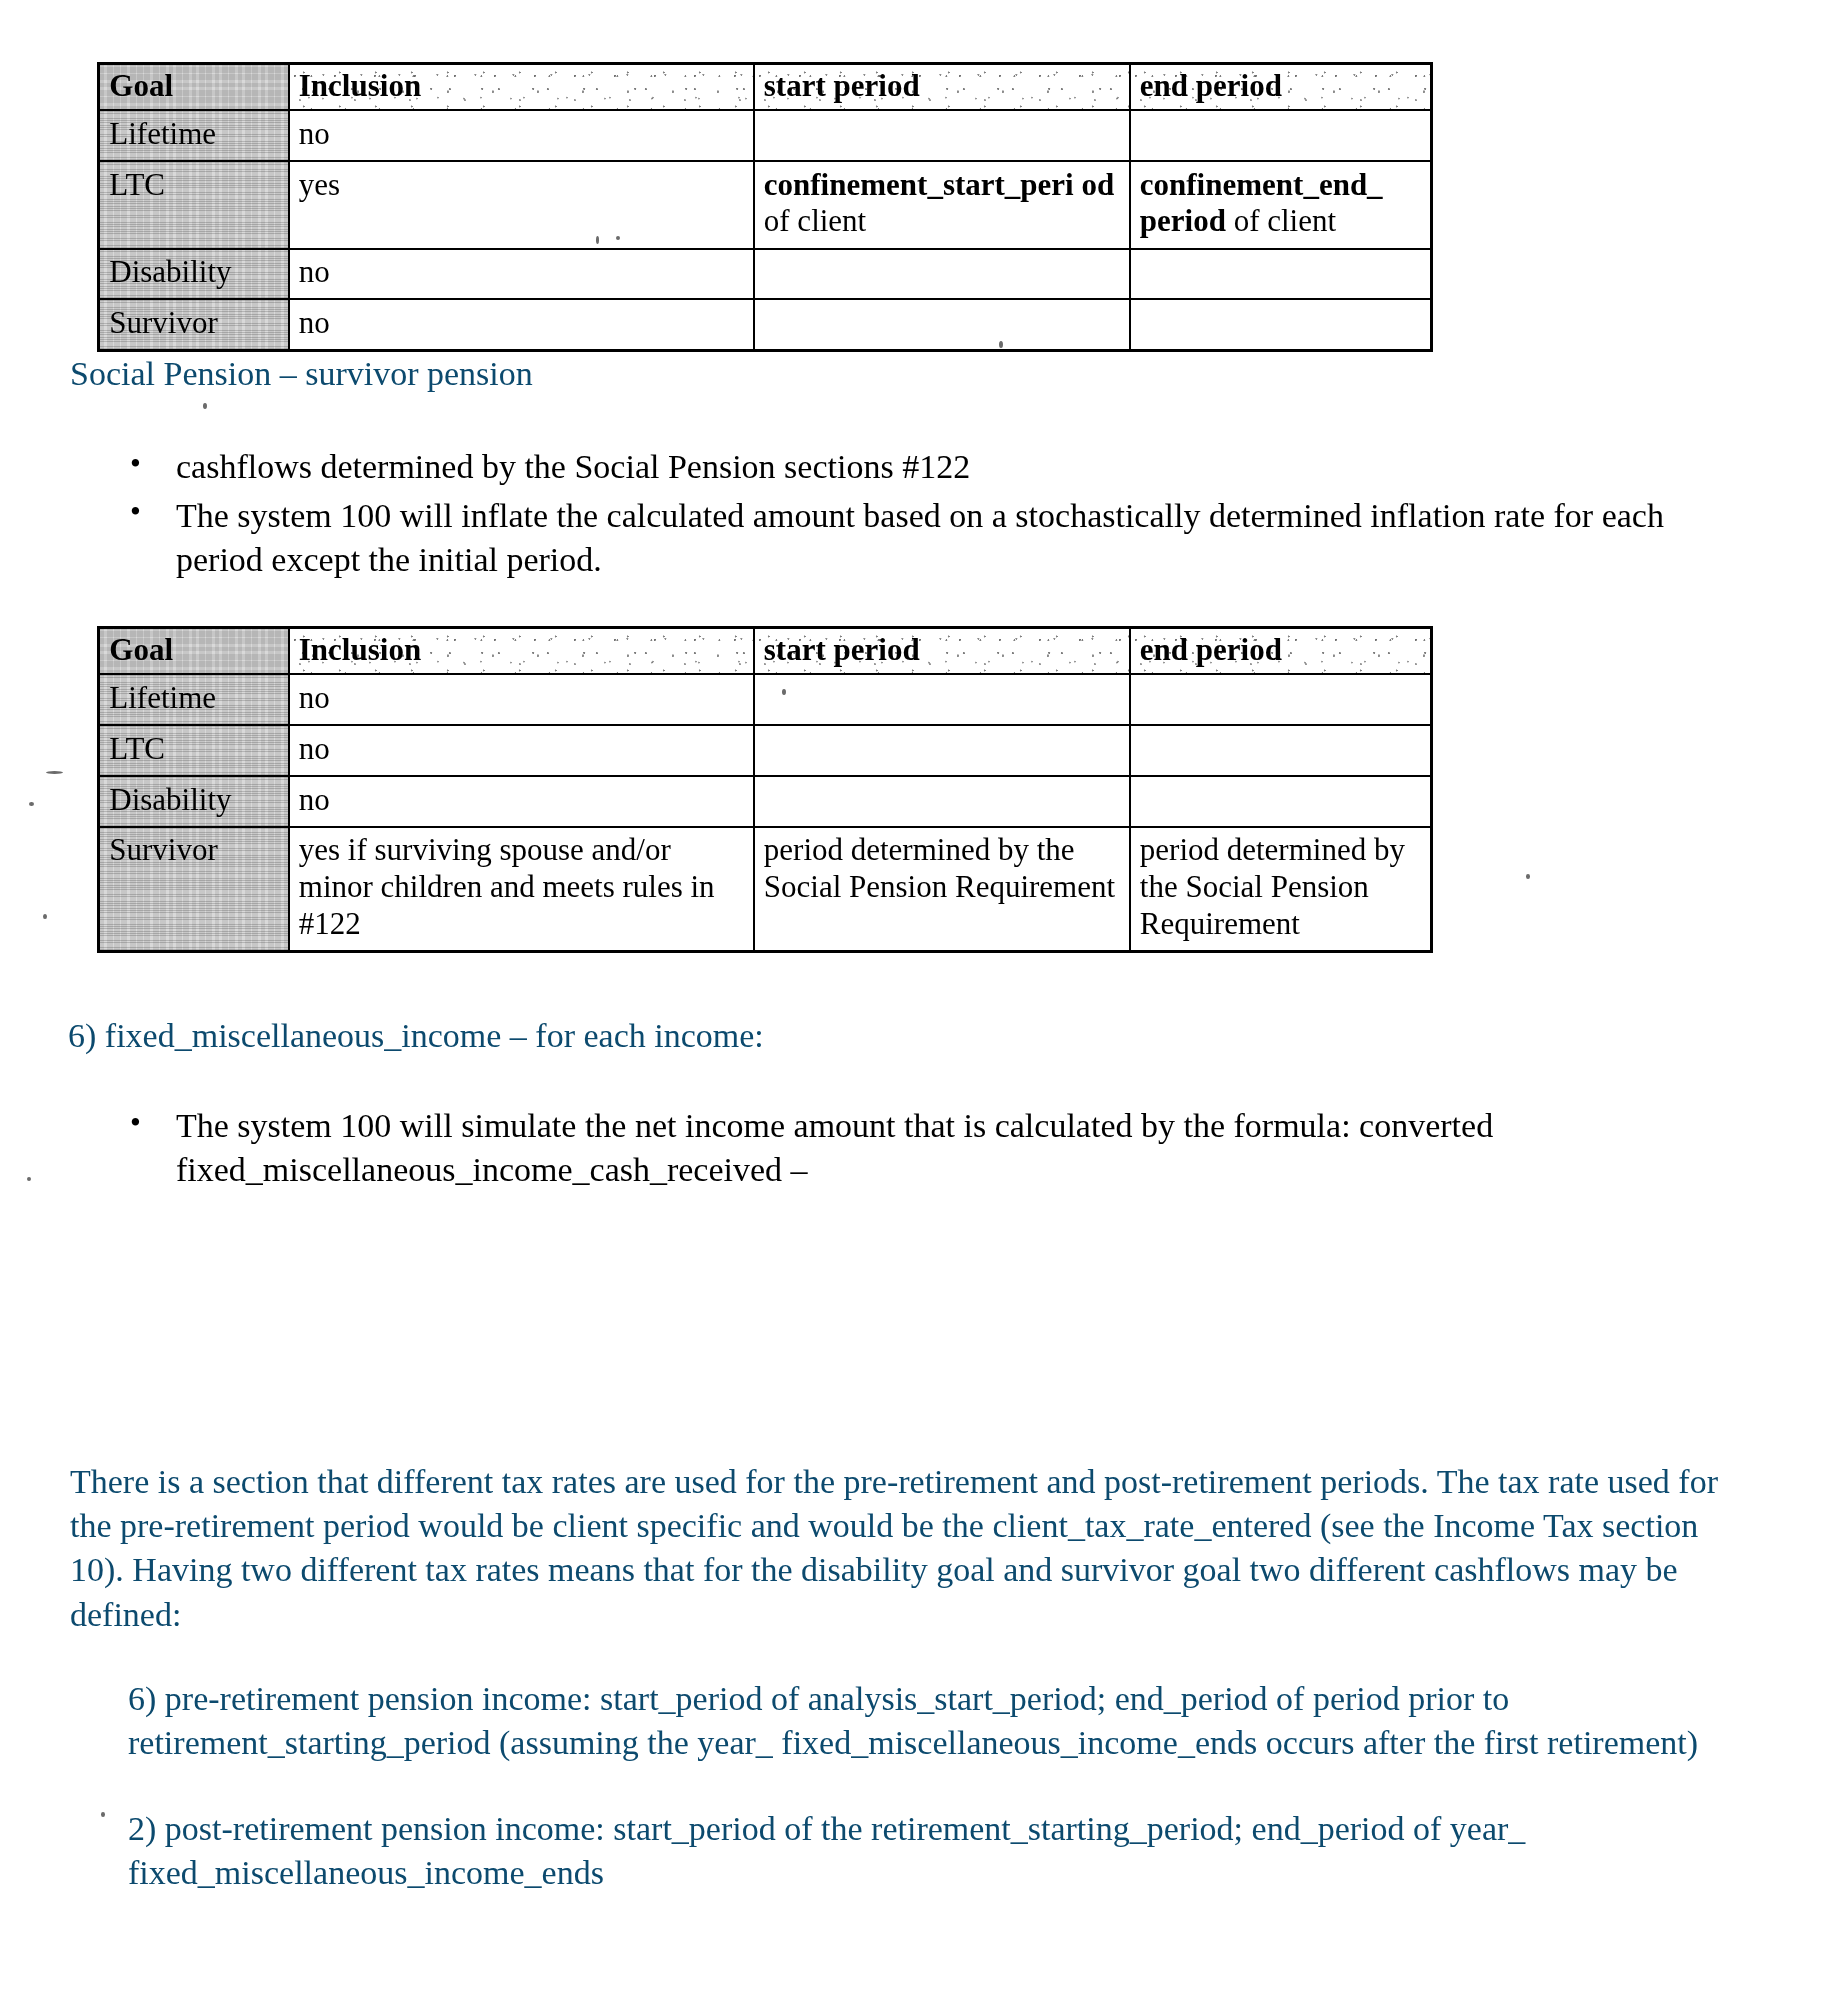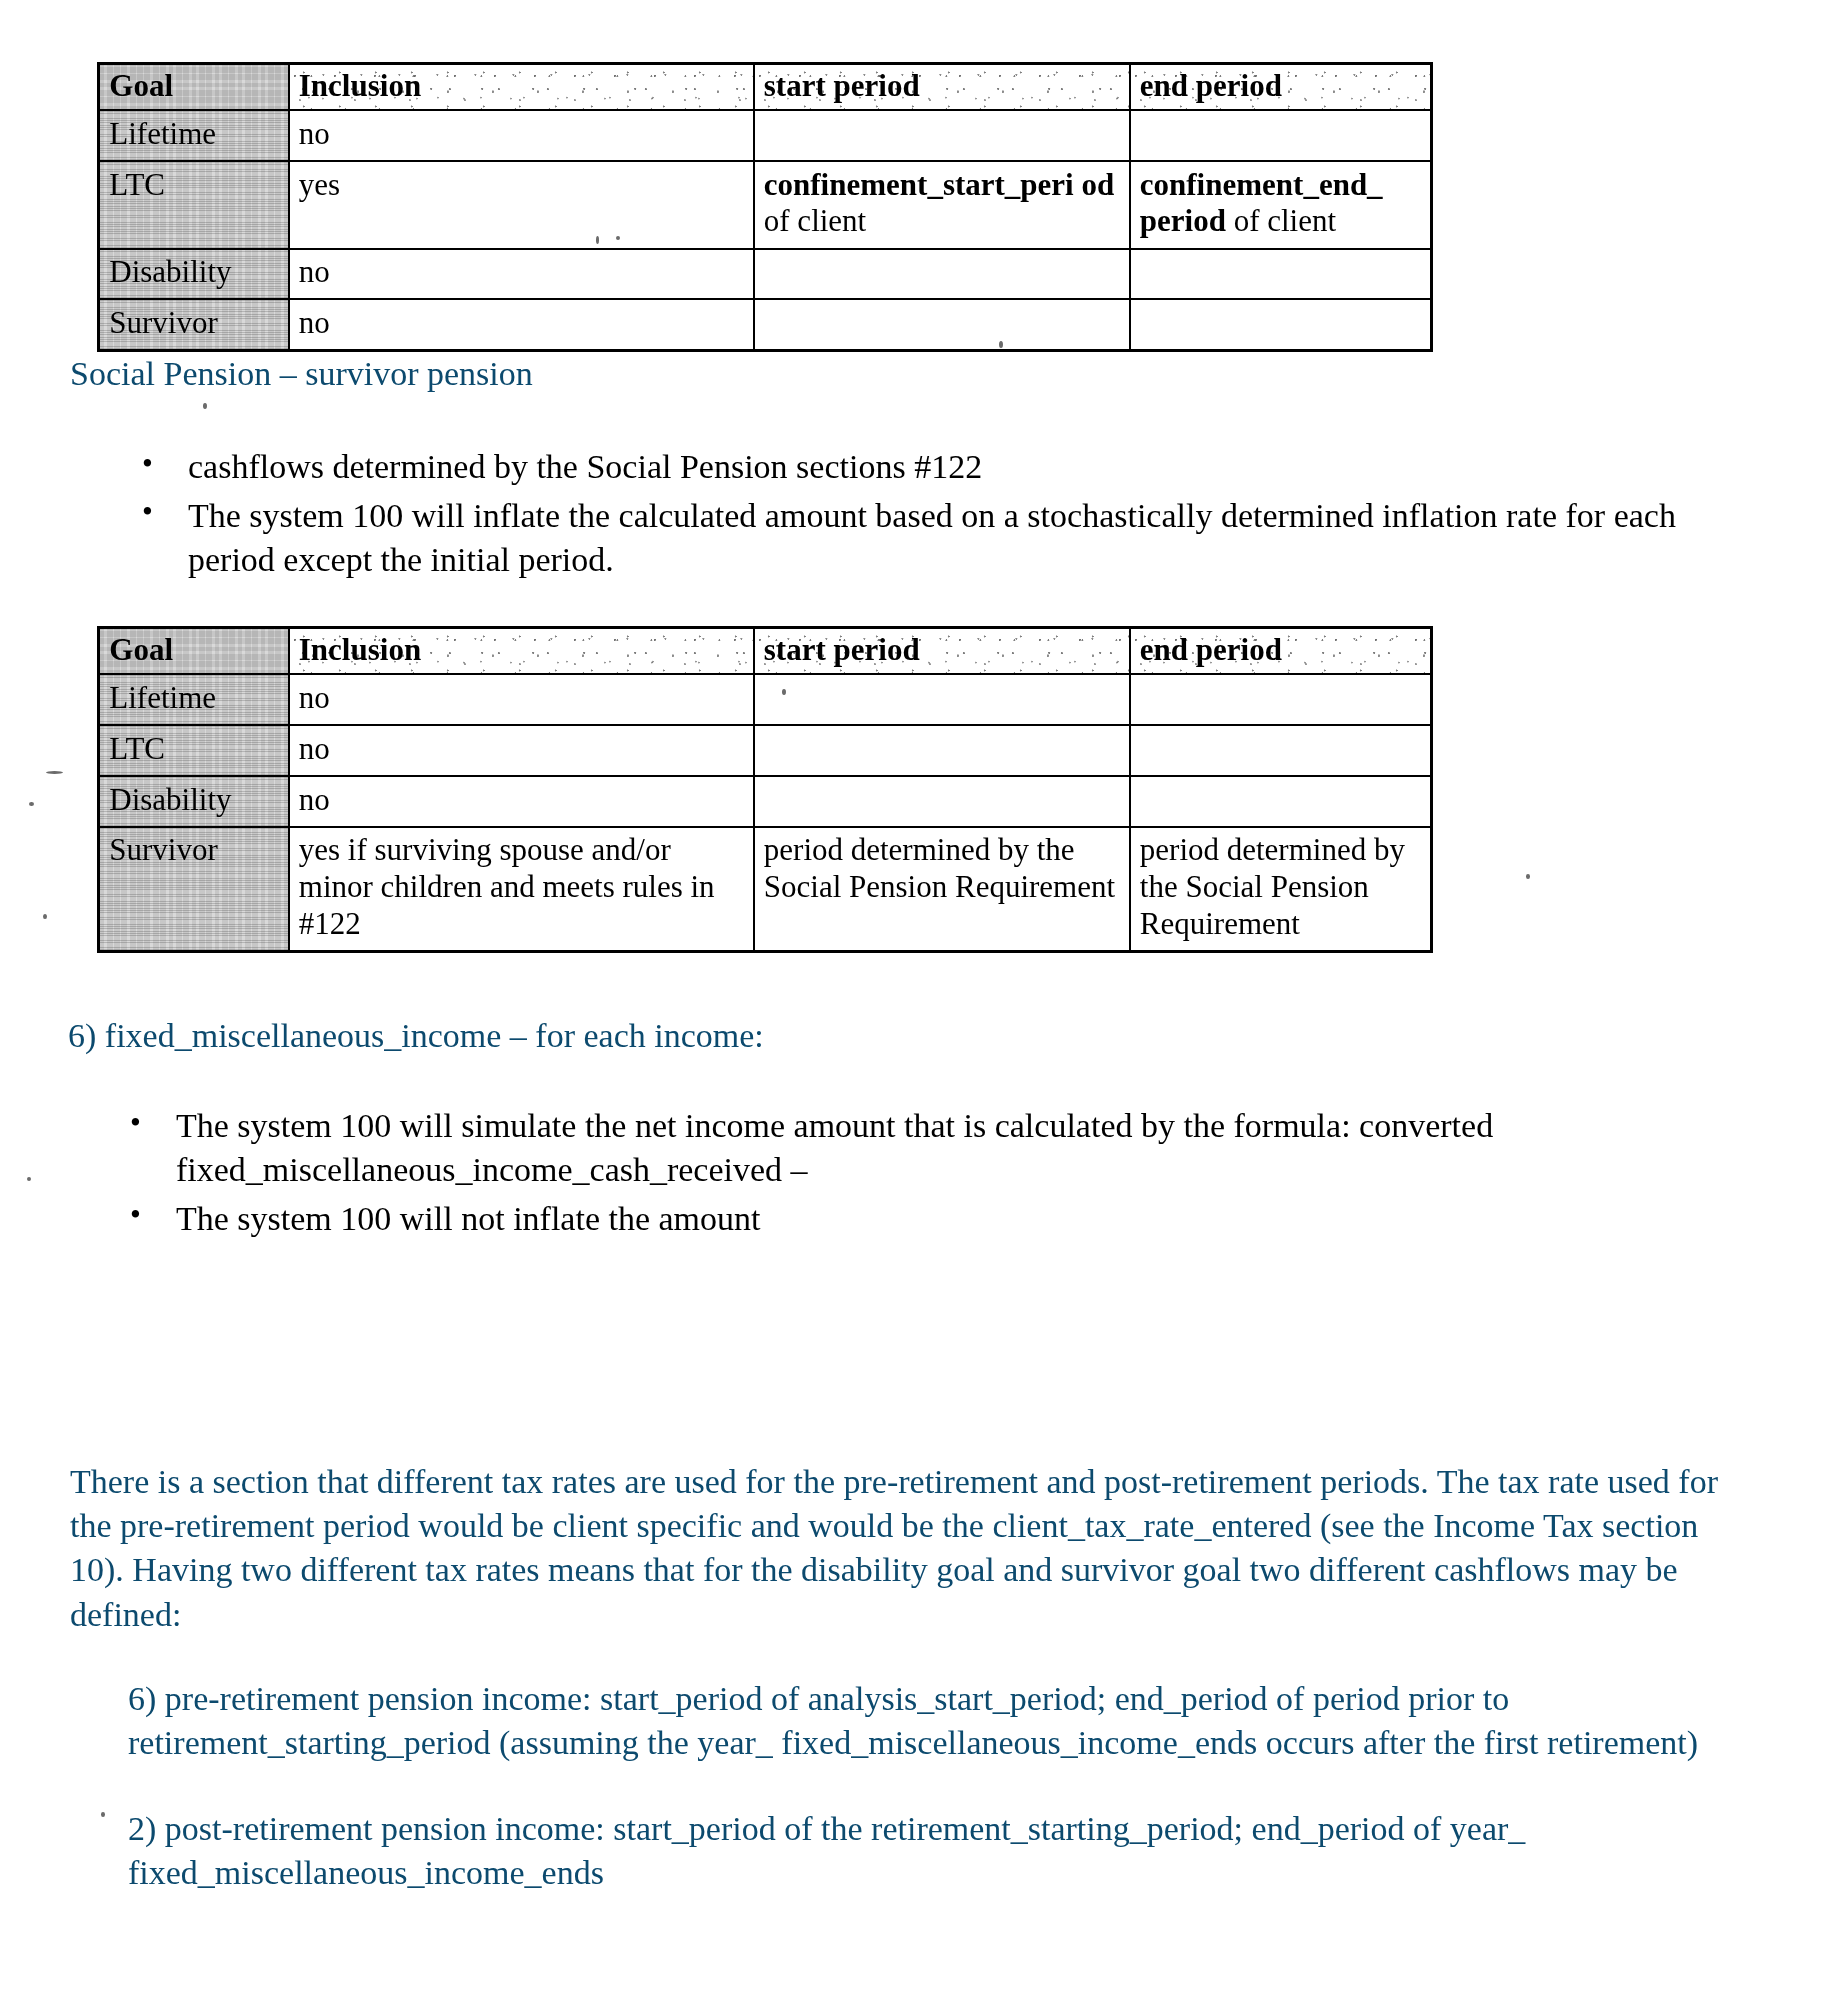--- a/index.html
+++ b/index.html
@@ -156,21 +156,21 @@
         <td class="goalcell">Survivor</td>
         <td>no</td>
         <td></td>
         <td></td>
       </tr>
     </tbody>
   </table>
 
   <div class="para" style="left:70px; top:352px; width:1084px;">Social Pension – survivor pension</div>
 
-  <ul class="bullets" style="left:128px; top:445px; width:1642px;">
+  <ul class="bullets" style="left:116px; top:445px; width:1642px;">
     <li>cashflows determined by the Social Pension sections #122</li>
     <li>The system 100 will inflate the calculated amount based on a stochastically determined inflation rate for each period except the initial period.</li>
   </ul>
 
   <table class="spec" style="left:71px; top:626px; width:1332px;">
     <colgroup>
       <col style="width:190px">
       <col style="width:465px">
       <col style="width:376px">
       <col style="width:302px">
@@ -213,21 +213,20 @@
     </tbody>
   </table>
 
   <div class="para" style="left:68px; top:1014px; width:1239px;">6)  fixed_miscellaneous_income  – for each income:</div>
 
   <ul class="bullets" style="left:116px; top:1104px; width:1665px;">
     <li>
       <span>The system 100 will simulate the net income amount that is calculated by the formula:</span>
       <span>converted fixed_miscellaneous_income_cash_received –</span>
     </li>
-    <li>The system 100 will not inflate the amount</li>
   </ul>
 
 
   <div class="para" style="left:70px; top:1460px; width:1688px;">There is a section that different tax rates are used for the pre-retirement and post-retirement periods. The tax rate used for the pre-retirement period would be client specific and would be the client_tax_rate_entered (see the Income Tax section 10).  Having two different tax rates means that for the disability goal and survivor goal two different cashflows may be defined:</div>
 
   <div class="para" style="left:128px; top:1677px; width:1626px;">6) pre-retirement pension income:  start_period of analysis_start_period; end_period of period prior to retirement_starting_period (assuming the year_ fixed_miscellaneous_income_ends occurs after the first retirement)</div>
 
   <div class="para" style="left:128px; top:1807px; width:1611px;">2) post-retirement pension income: start_period of the retirement_starting_period; end_period of year_ fixed_miscellaneous_income_ends</div>
 
   <span class="dustdot" style="left:999px; top:341px; width:3.9px; height:7px;"></span>

